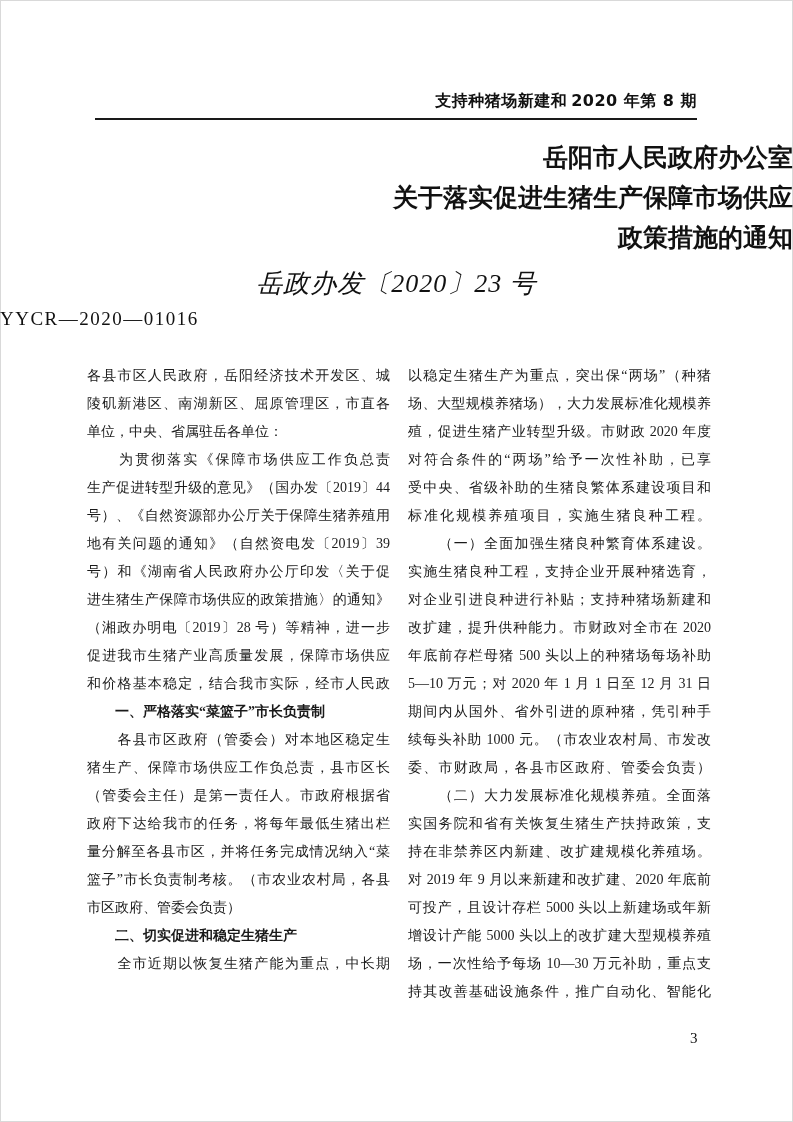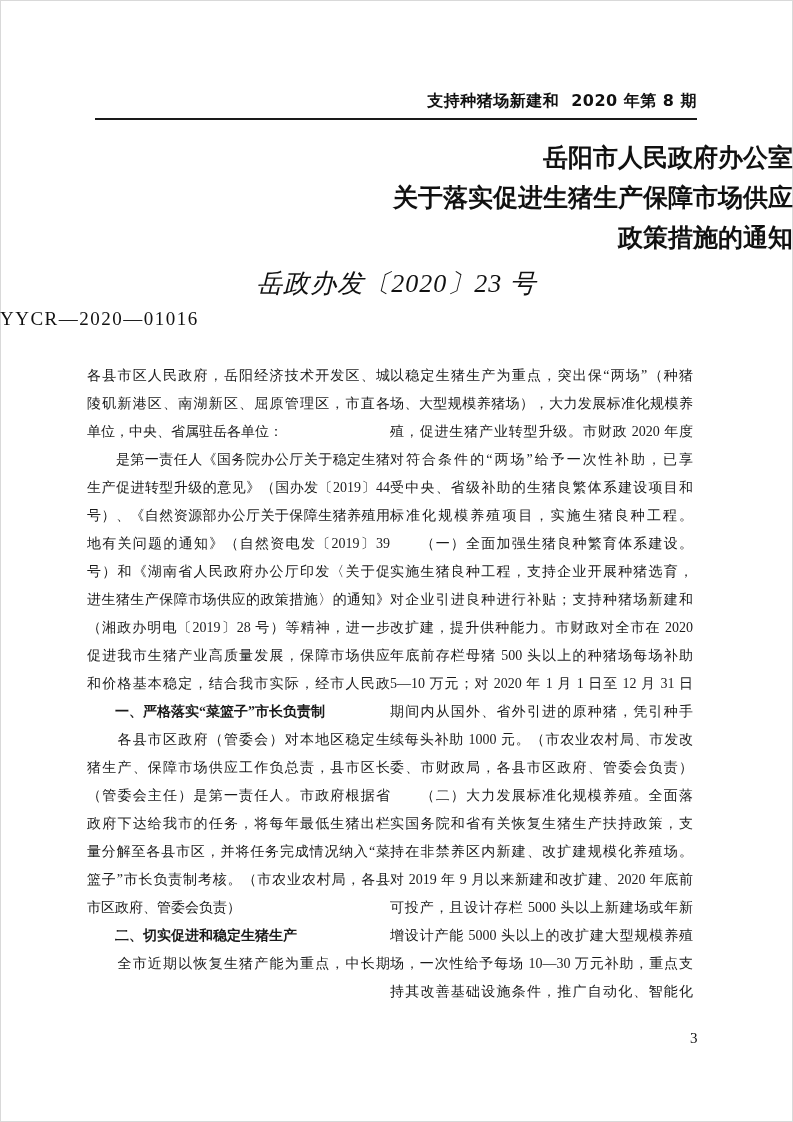--- a/index.html
+++ b/index.html
@@ -16,21 +16,21 @@
   .running-head {
     position: absolute;
     top: 91px;
     right: 96px;
     font-family: "DejaVu Sans", "Liberation Sans", sans-serif;
     font-weight: bold;
     font-size: 16px;
     letter-spacing: 0.5px;
     white-space: nowrap;
   }
-  .rh-issue { margin-left: 12px; }
+  .rh-issue { margin-left: 4px; }
   .head-rule {
     position: absolute;
     top: 118px;
     left: 95px;
     width: 602px;
     height: 2px;
     background: #1a1a1a;
   }
   .doc-title {
     position: absolute;
@@ -63,20 +63,21 @@
     text-align: left;
     font-size: 19px;
     letter-spacing: 1.5px;
   }
   .columns {
     position: absolute;
     top: 362px;
     left: 87px;
     width: 624px;
     display: flex;
+    gap: 18px;
   }
   .col {
     width: 303px;
     font-size: 14px;
     line-height: 28px;
     color: #1a1a1a;
   }
   .line { white-space: normal; }
   .line.just { text-align: justify; text-align-last: justify; }
   .line.bold { font-weight: bold; }
@@ -106,21 +107,21 @@
 
   <div class="doc-number">岳政办发〔2020〕23 号</div>
 
   <div class="serial-number">YYCR—2020—01016</div>
 
   <div class="columns">
     <div class="col">
         <div class="line just">各县市区人民政府，岳阳经济技术开发区、城</div>
         <div class="line just">陵矶新港区、南湖新区、屈原管理区，市直各</div>
         <div class="line">单位，中央、省属驻岳各单位：</div>
-        <div class="line just">　　是第一责任人《国务院办公厅关于稳定生猪</div>
+        <div class="line just">　　为贯彻落实《保障市场供应工作负总责</div>
         <div class="line just">生产促进转型升级的意见》（国办发〔2019〕44</div>
         <div class="line just">号）、《自然资源部办公厅关于保障生猪养殖用</div>
         <div class="line just">地有关问题的通知》（自然资电发〔2019〕39</div>
         <div class="line just">号）和《湖南省人民政府办公厅印发〈关于促</div>
         <div class="line just">进生猪生产保障市场供应的政策措施〉的通知》</div>
         <div class="line just">（湘政办明电〔2019〕28 号）等精神，进一步</div>
         <div class="line just">促进我市生猪产业高质量发展，保障市场供应</div>
         <div class="line just">和价格基本稳定，结合我市实际，经市人民政</div>
         <div class="line bold">　　一、严格落实“菜篮子”市长负责制</div>
         <div class="line just">　　各县市区政府（管委会）对本地区稳定生</div>

